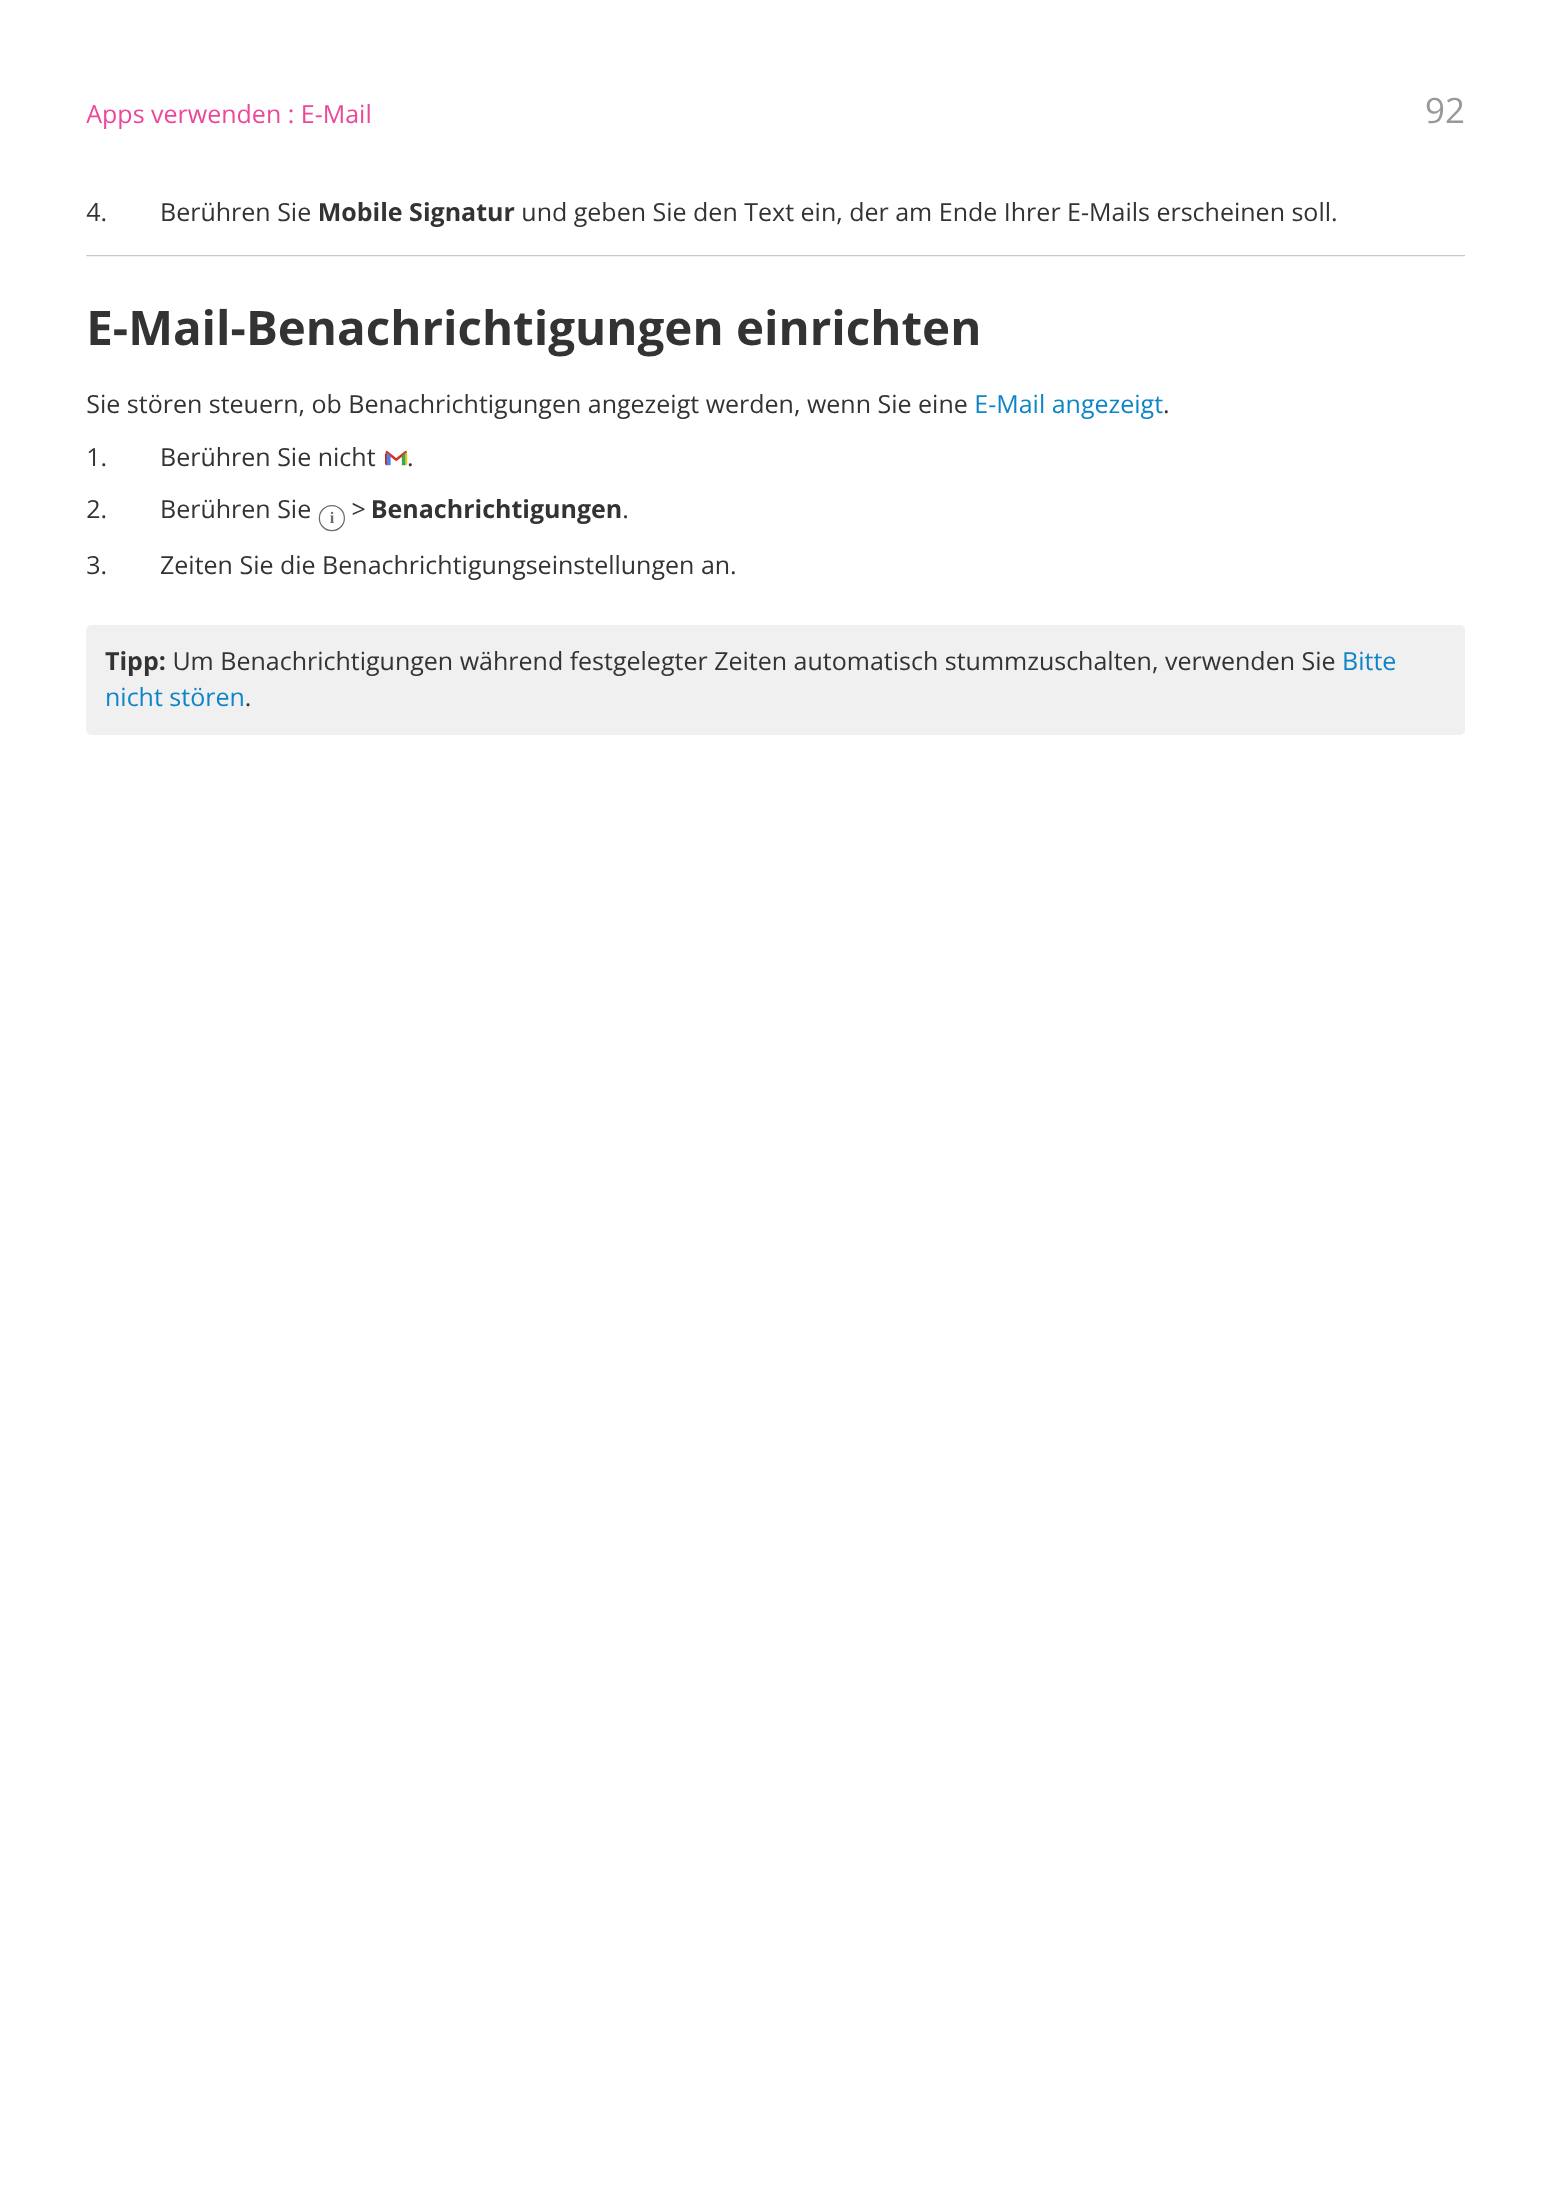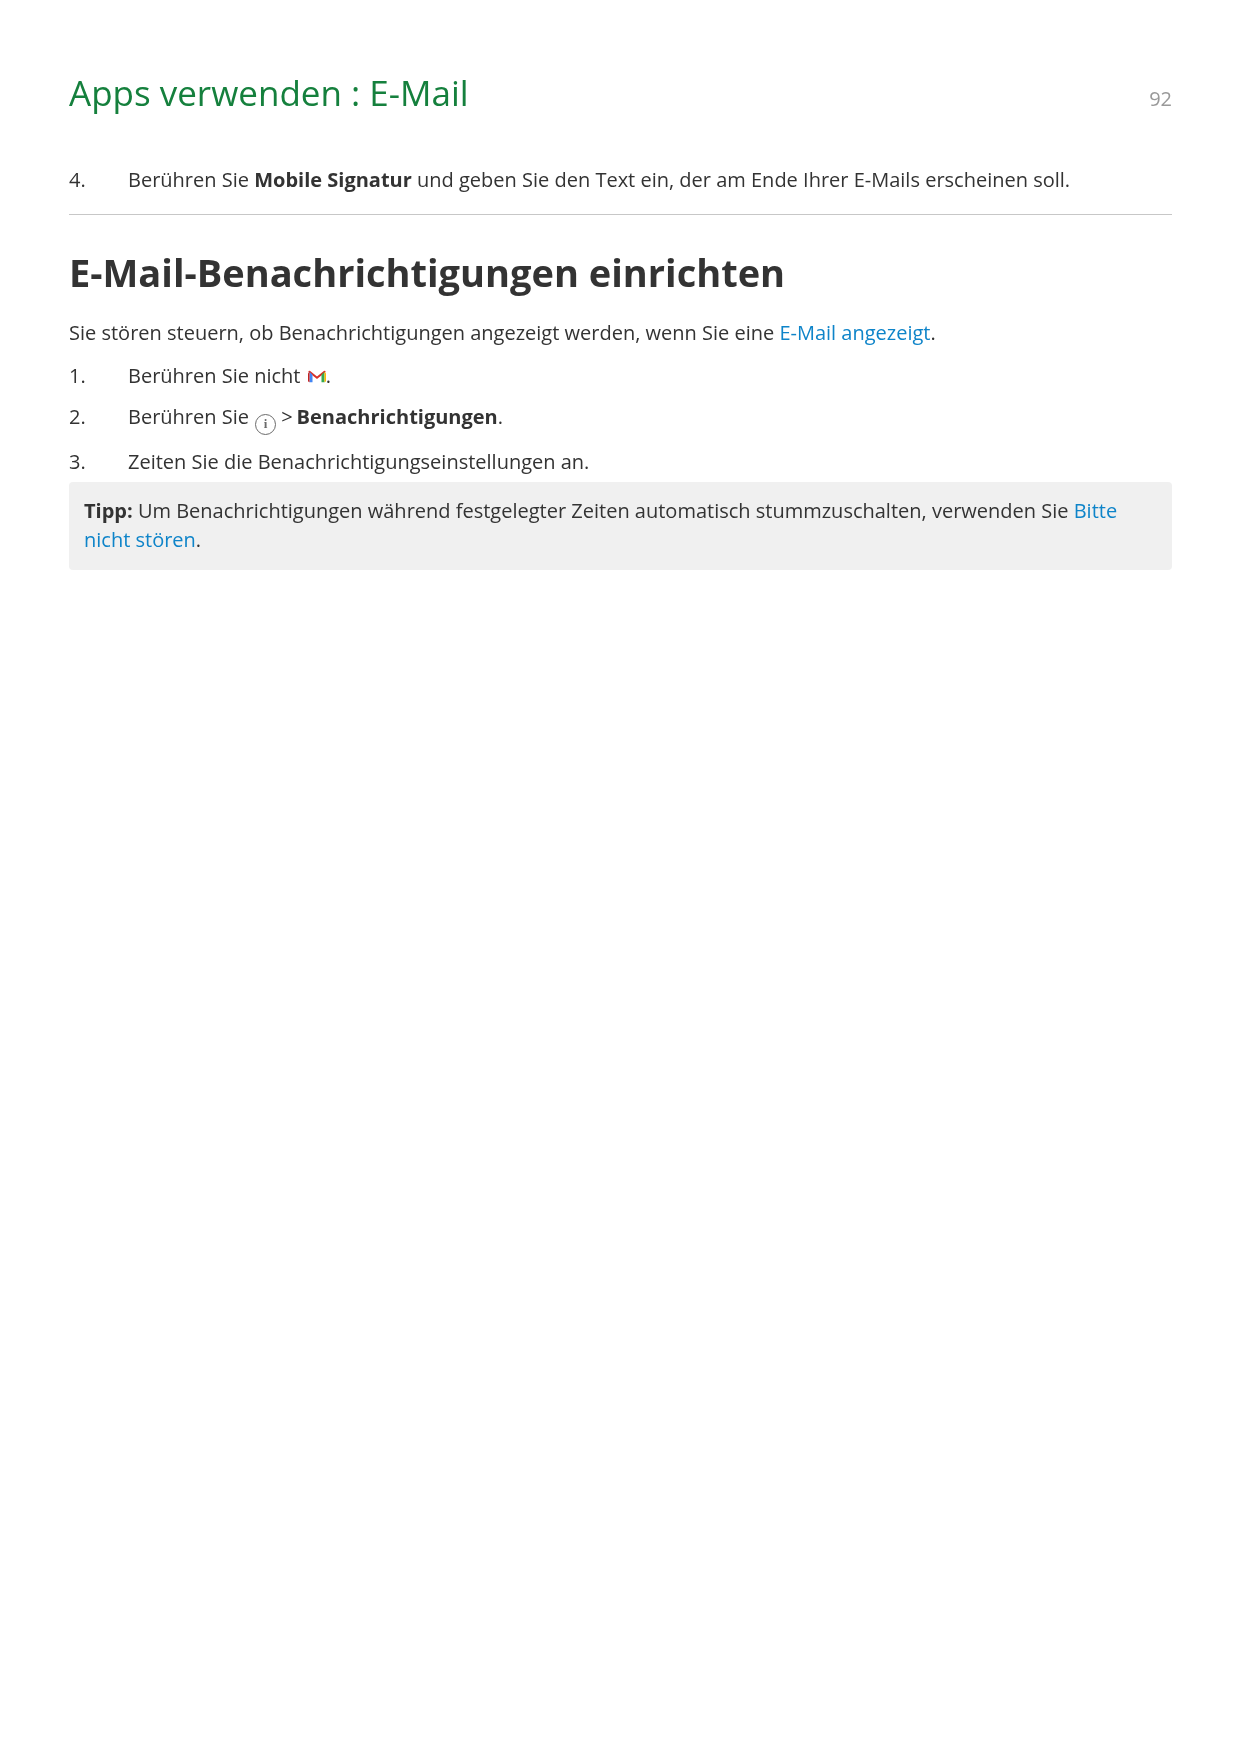--- a/index.html
+++ b/index.html
@@ -13,26 +13,26 @@
       font-size: 20px;
       line-height: 1.45;
     }
     .header-row {
       display: flex;
       justify-content: space-between;
       align-items: baseline;
       margin-bottom: 46px;
     }
     .breadcrumb {
-      font-size: 35px;
-      color: #15803d;
+      font-size: 20px;
+      color: #ec4899;
       font-weight: 400;
     }
     .page-number {
-      font-size: 20px;
+      font-size: 28px;
       color: #999999;
       font-weight: 400;
     }
     .list-row {
       display: flex;
       margin-bottom: 8px;
     }
     .list-num {
       width: 34px;
       flex-shrink: 0;
@@ -88,21 +88,21 @@
       margin: 0 1px;
       font-family: Georgia, serif;
     }
     .gt-symbol {
       margin: 0 4px;
     }
     .tip-box {
       background: #f0f0f0;
       border-radius: 4px;
       padding: 14px 15px 16px 15px;
-      margin-top: 6px;
+      margin-top: 34px;
     }
     .tip-box .tip-label { font-weight: 700; }
   </style>
 </head>
 <body>
 
 <div class="header-row">
   <div class="breadcrumb">Apps verwenden : E-Mail</div>
   <div class="page-number">92</div>
 </div>

